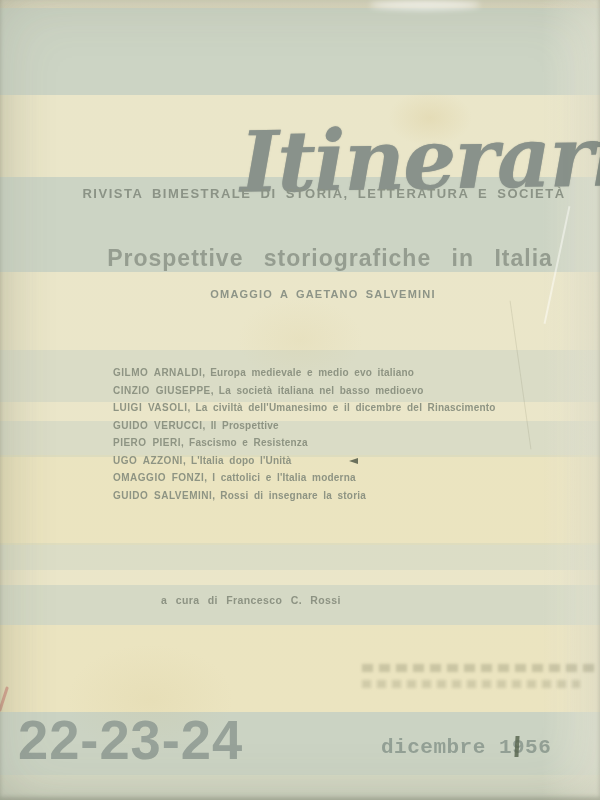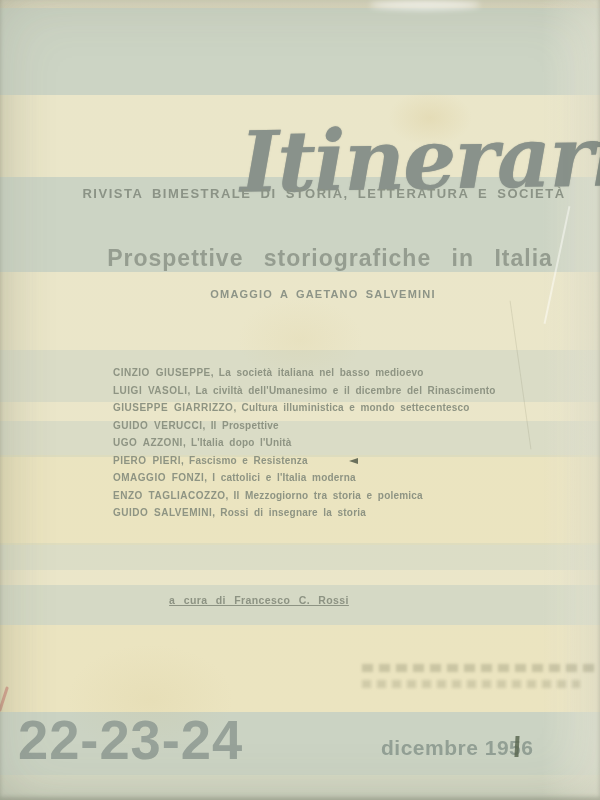--- a/index.html
+++ b/index.html
@@ -43,31 +43,31 @@
     position:absolute;left:23px;top:288px;width:600px;text-align:center;
     font-size:11px;font-weight:700;letter-spacing:1.2px;word-spacing:3px;
     color:#8d9487;}
   .contents{
     position:absolute;left:113px;top:364px;
     font-size:10px;font-weight:700;color:#8e9483;}
   .toc-row{line-height:17.5px;white-space:nowrap;word-spacing:2.5px;}
   .toc-row .author{letter-spacing:.5px;}
   .toc-row .work{letter-spacing:.2px;}
   .editor{
-    position:absolute;left:106px;top:594px;width:306px;text-align:center;
+    position:absolute;left:98px;top:594px;width:306px;text-align:center;
     font-size:10.5px;font-weight:700;word-spacing:5px;letter-spacing:.4px;
-    color:#8d9383;text-decoration:underline;}
+    color:#8d9383;}
   .issue-num{
     position:absolute;left:18px;top:712px;
     font-size:56px;font-weight:700;line-height:1;letter-spacing:1px;
     color:#97a299;transform:scaleX(.97);transform-origin:left;}
   .issue-date{
     position:absolute;left:381px;top:737px;
     font-size:21px;font-weight:700;letter-spacing:.5px;line-height:1;
-    color:#93a095;}
+    color:#93a095;font-family:Liberation Mono, monospace;}
   .ink-tick{position:absolute;left:515px;top:736px;width:4px;height:21px;
     background:#5c6852;transform:rotate(3deg);opacity:.85;}
   .stray-mark{position:absolute;left:349px;top:458px;width:9px;height:6px;
     background:#4a5242;clip-path:polygon(0 50%,100% 0,100% 100%);opacity:.8;}
   .red-scratch{position:absolute;left:2px;top:686px;width:3px;height:26px;
     background:#c4766f;transform:rotate(18deg);opacity:.55;border-radius:2px;}
   .ghost{position:absolute;left:362px;top:664px;width:232px;pointer-events:none;}
   .ghost-line{height:8px;margin-bottom:8px;filter:blur(1.4px);
     background:repeating-linear-gradient(90deg,rgba(125,125,95,.30) 0 11px,rgba(125,125,95,0) 11px 17px);}
   .ghost-line.l2{width:94%;
@@ -97,53 +97,50 @@
   <div class="scratch" style="left:520px;top:300px;width:1px;height:150px;background:rgba(125,125,100,.18);transform:rotate(-8deg)"></div>
 
   <div class="title">Itinerari</div>
   <div class="subtitle">RIVISTA BIMESTRALE DI STORIA, LETTERATURA E SOCIETÀ</div>
 
   <div class="theme">Prospettive storiografiche in Italia</div>
   <div class="dedication">OMAGGIO A GAETANO SALVEMINI</div>
 
   <div class="contents">
 
+      <div class="toc-row"><span class="author">GILMO ARNALDI</span><span class="sep">,</span>
+        <span class="work">Europa medievale e medio evo italiano</span>
+      </div>
 
       <div class="toc-row"><span class="author">CINZIO GIUSEPPE</span><span class="sep">,</span>
         <span class="work">La società italiana nel basso medioevo</span>
       </div>
 
       <div class="toc-row"><span class="author">LUIGI VASOLI</span><span class="sep">,</span>
         <span class="work">La civiltà dell'Umanesimo e il dicembre del Rinascimento</span>
       </div>
 
 
-      <div class="toc-row"><span class="author">GIUSEPPE GIARRIZZO</span><span class="sep">,</span>
-        <span class="work">Cultura illuministica e mondo settecentesco</span>
-      </div>
 
       <div class="toc-row"><span class="author">GUIDO VERUCCI</span><span class="sep">,</span>
         <span class="work">Il Prospettive</span>
+      </div>
+
+      <div class="toc-row"><span class="author">PIERO PIERI</span><span class="sep">,</span>
+        <span class="work">Fascismo e Resistenza</span>
       </div>
 
       <div class="toc-row"><span class="author">UGO AZZONI</span><span class="sep">,</span>
         <span class="work">L'Italia dopo l'Unità</span>
       </div>
 
-      <div class="toc-row"><span class="author">PIERO PIERI</span><span class="sep">,</span>
-        <span class="work">Fascismo e Resistenza</span>
-      </div>
-
       <div class="toc-row"><span class="author">OMAGGIO FONZI</span><span class="sep">,</span>
         <span class="work">I cattolici e l'Italia moderna</span>
       </div>
 
-      <div class="toc-row"><span class="author">ENZO TAGLIACOZZO</span><span class="sep">,</span>
-        <span class="work">Il Mezzogiorno tra storia e polemica</span>
-      </div>
 
 
       <div class="toc-row"><span class="author">GUIDO SALVEMINI</span><span class="sep">,</span>
         <span class="work">Rossi di insegnare la storia</span>
       </div>
     </div>
 
   <div class="editor">a cura di Francesco C. Rossi</div>
 
   <div class="issue-num">22-23-24</div>

